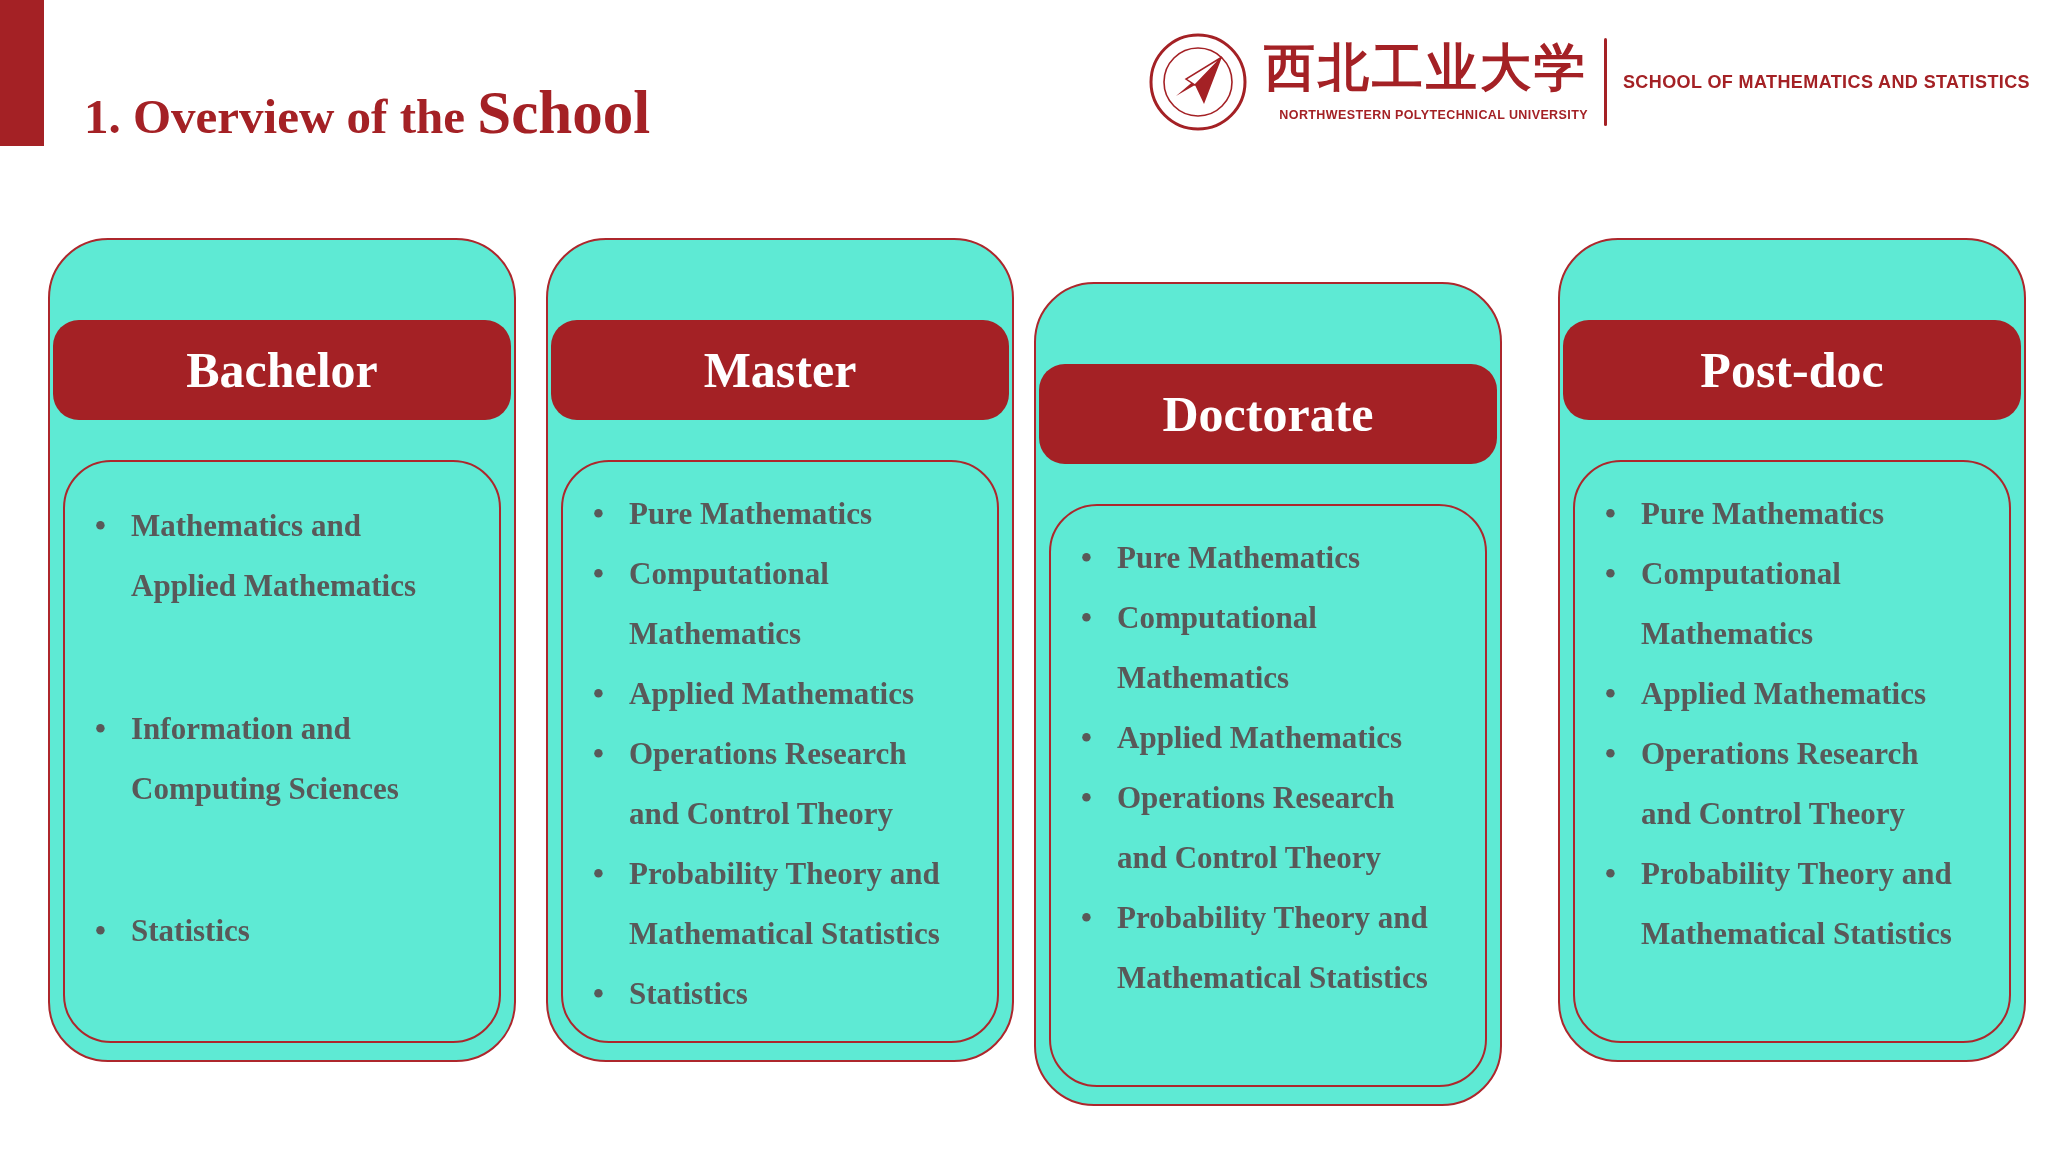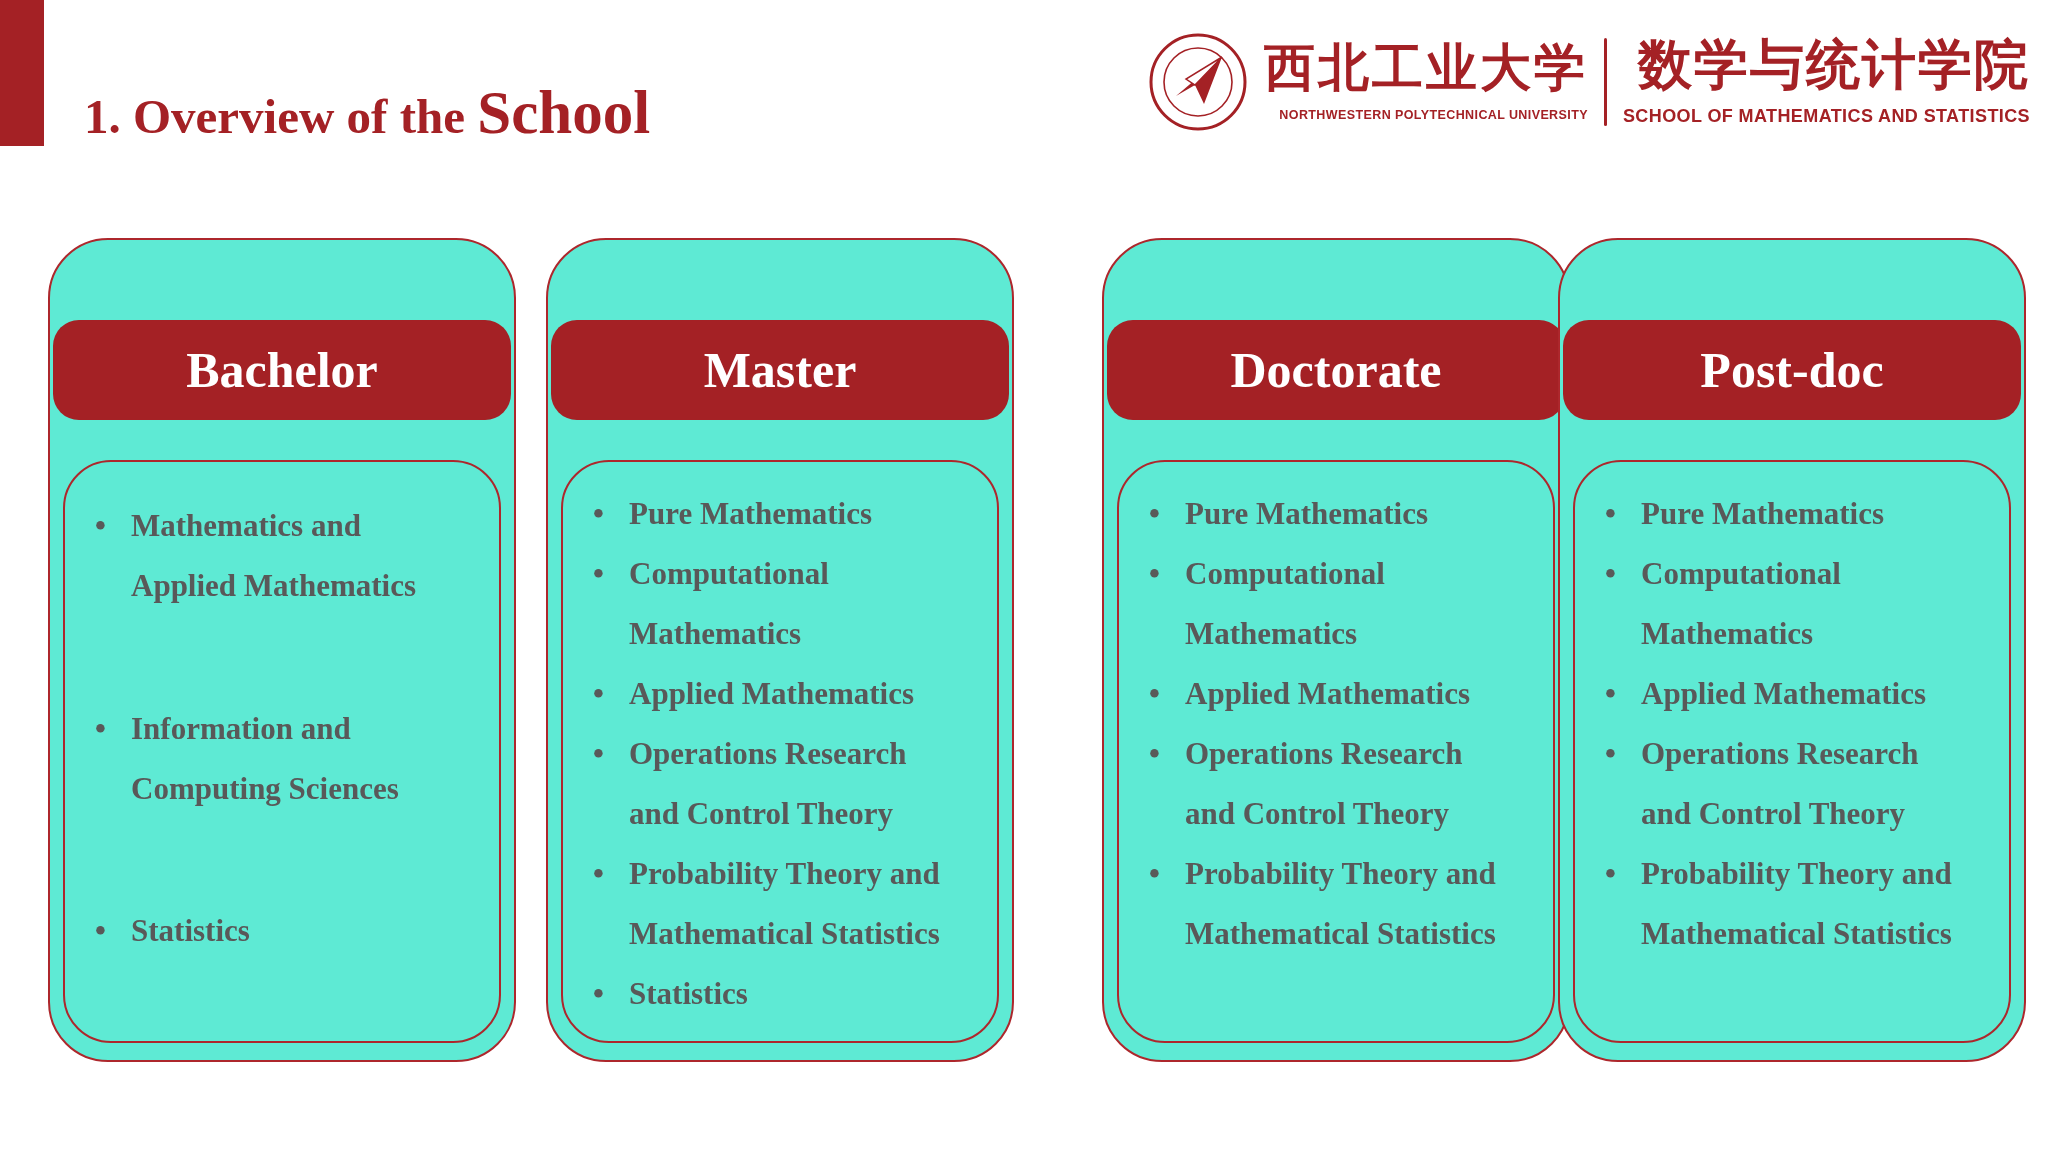--- a/index.html
+++ b/index.html
@@ -27,21 +27,21 @@
   .en{font-family:"Liberation Sans",sans-serif;font-weight:bold;white-space:nowrap;}
   .logo-unit.university .en{font-size:12.5px;letter-spacing:0.4px;padding-left:8px;}
   .logo-unit.school .en{font-size:18px;letter-spacing:0.4px;}
   .logo-divider{width:3px;height:88px;background:var(--red);border-radius:2px;}
 
   
   .column{position:absolute;top:238px;height:824px;width:468px;background:#5eead4;
           border:2px solid var(--line);border-radius:60px;box-sizing:border-box;}
   .column:nth-child(1){left:48px;}
   .column:nth-child(2){left:546px;padding-left:12px;}
-  .column:nth-child(3){left:1102px;}
+  .column:nth-child(3){left:1034px;margin-top:44px;}
   .column:nth-child(4){left:1558px;}
   .column-header{position:absolute;left:3px;right:3px;top:80px;height:100px;background:var(--red);
           border-radius:26px;color:var(--header-text);display:flex;align-items:center;justify-content:center;
           font-size:50px;font-weight:bold;}
   .column-body{position:absolute;left:13px;right:13px;top:220px;bottom:17px;box-sizing:border-box;
           border:2px solid var(--line);border-radius:48px;padding:22px 16px 20px 26px;overflow:hidden;}
   .degree-list{list-style:none;margin:0;padding:0;height:100%;box-sizing:border-box;}
   .degree-list li{position:relative;padding-left:40px;font-size:31px;line-height:60px;
           font-weight:bold;color:var(--body-text);}
   .bullet{position:absolute;left:4px;top:0;}
@@ -61,21 +61,20 @@
     <circle class="em-ring2" cx="50" cy="50" r="34"></circle>
     <path class="em-plane" d="M28 64 L74 25 L56 72 L47 53 Z"></path>
     <path class="em-fold" d="M47 53 L74 25 L38 47 Z"></path>
   </svg>
   <div class="logo-unit university">
     <div class="zh">西北工业大学</div>
     <div class="en">NORTHWESTERN POLYTECHNICAL UNIVERSITY</div>
   </div>
   <div class="logo-divider"></div>
   <div class="logo-unit school">
-    <div class="zh">数学与统计学院</div>
     <div class="en">SCHOOL OF MATHEMATICS AND STATISTICS</div>
   </div>
 </div>
 
 <div id="columns">
     <section class="column spread">
     <header class="column-header">Bachelor</header>
     <div class="column-body">
       <ul class="degree-list">
           <li><span class="bullet">•</span><span class="item-text">Mathematics and

